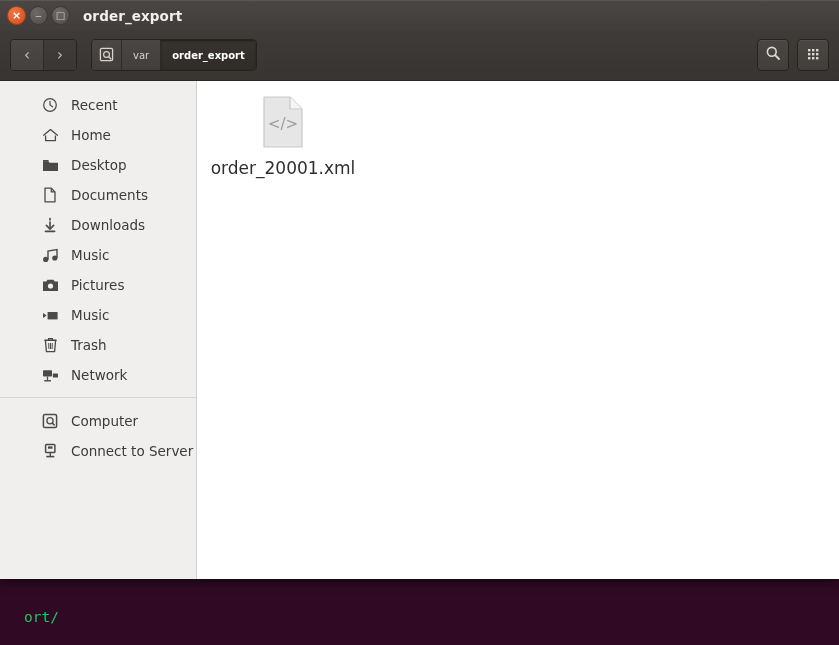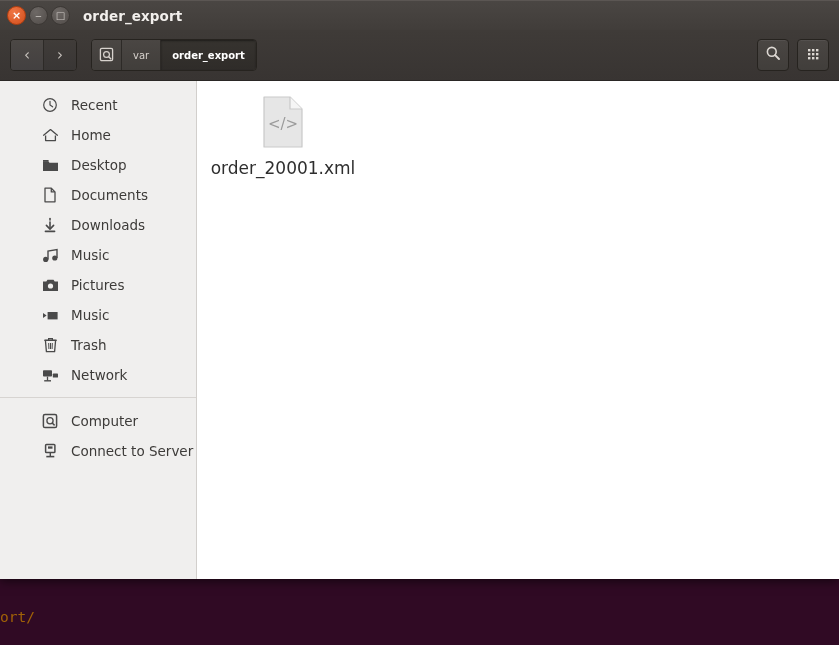--- a/index.html
+++ b/index.html
@@ -21,21 +21,21 @@
     font-family: "DejaVu Sans Mono", "Liberation Mono", monospace;
     font-size: 14.5px;
     line-height: 19px;
     color: #ffffff;
     white-space: pre;
     overflow: hidden;
   }
   .term-line { height: 19px; }
   .term-path { color: #6a9bd8; font-weight: bold; }
   .term-orange { color: #e08a5a; }
-  .term-white { color: #a16207; }
+  .term-white { color: #22c55e; padding-left: 24px; }
   #term-upper { position: absolute; left: 0; top: 374px; }
   #term-lower { position: absolute; left: 0; top: 570px; }
 
   
   #window {
     position: absolute;
     left: 0; top: 0;
     width: 839px;
     height: 579px;
     overflow: hidden;

